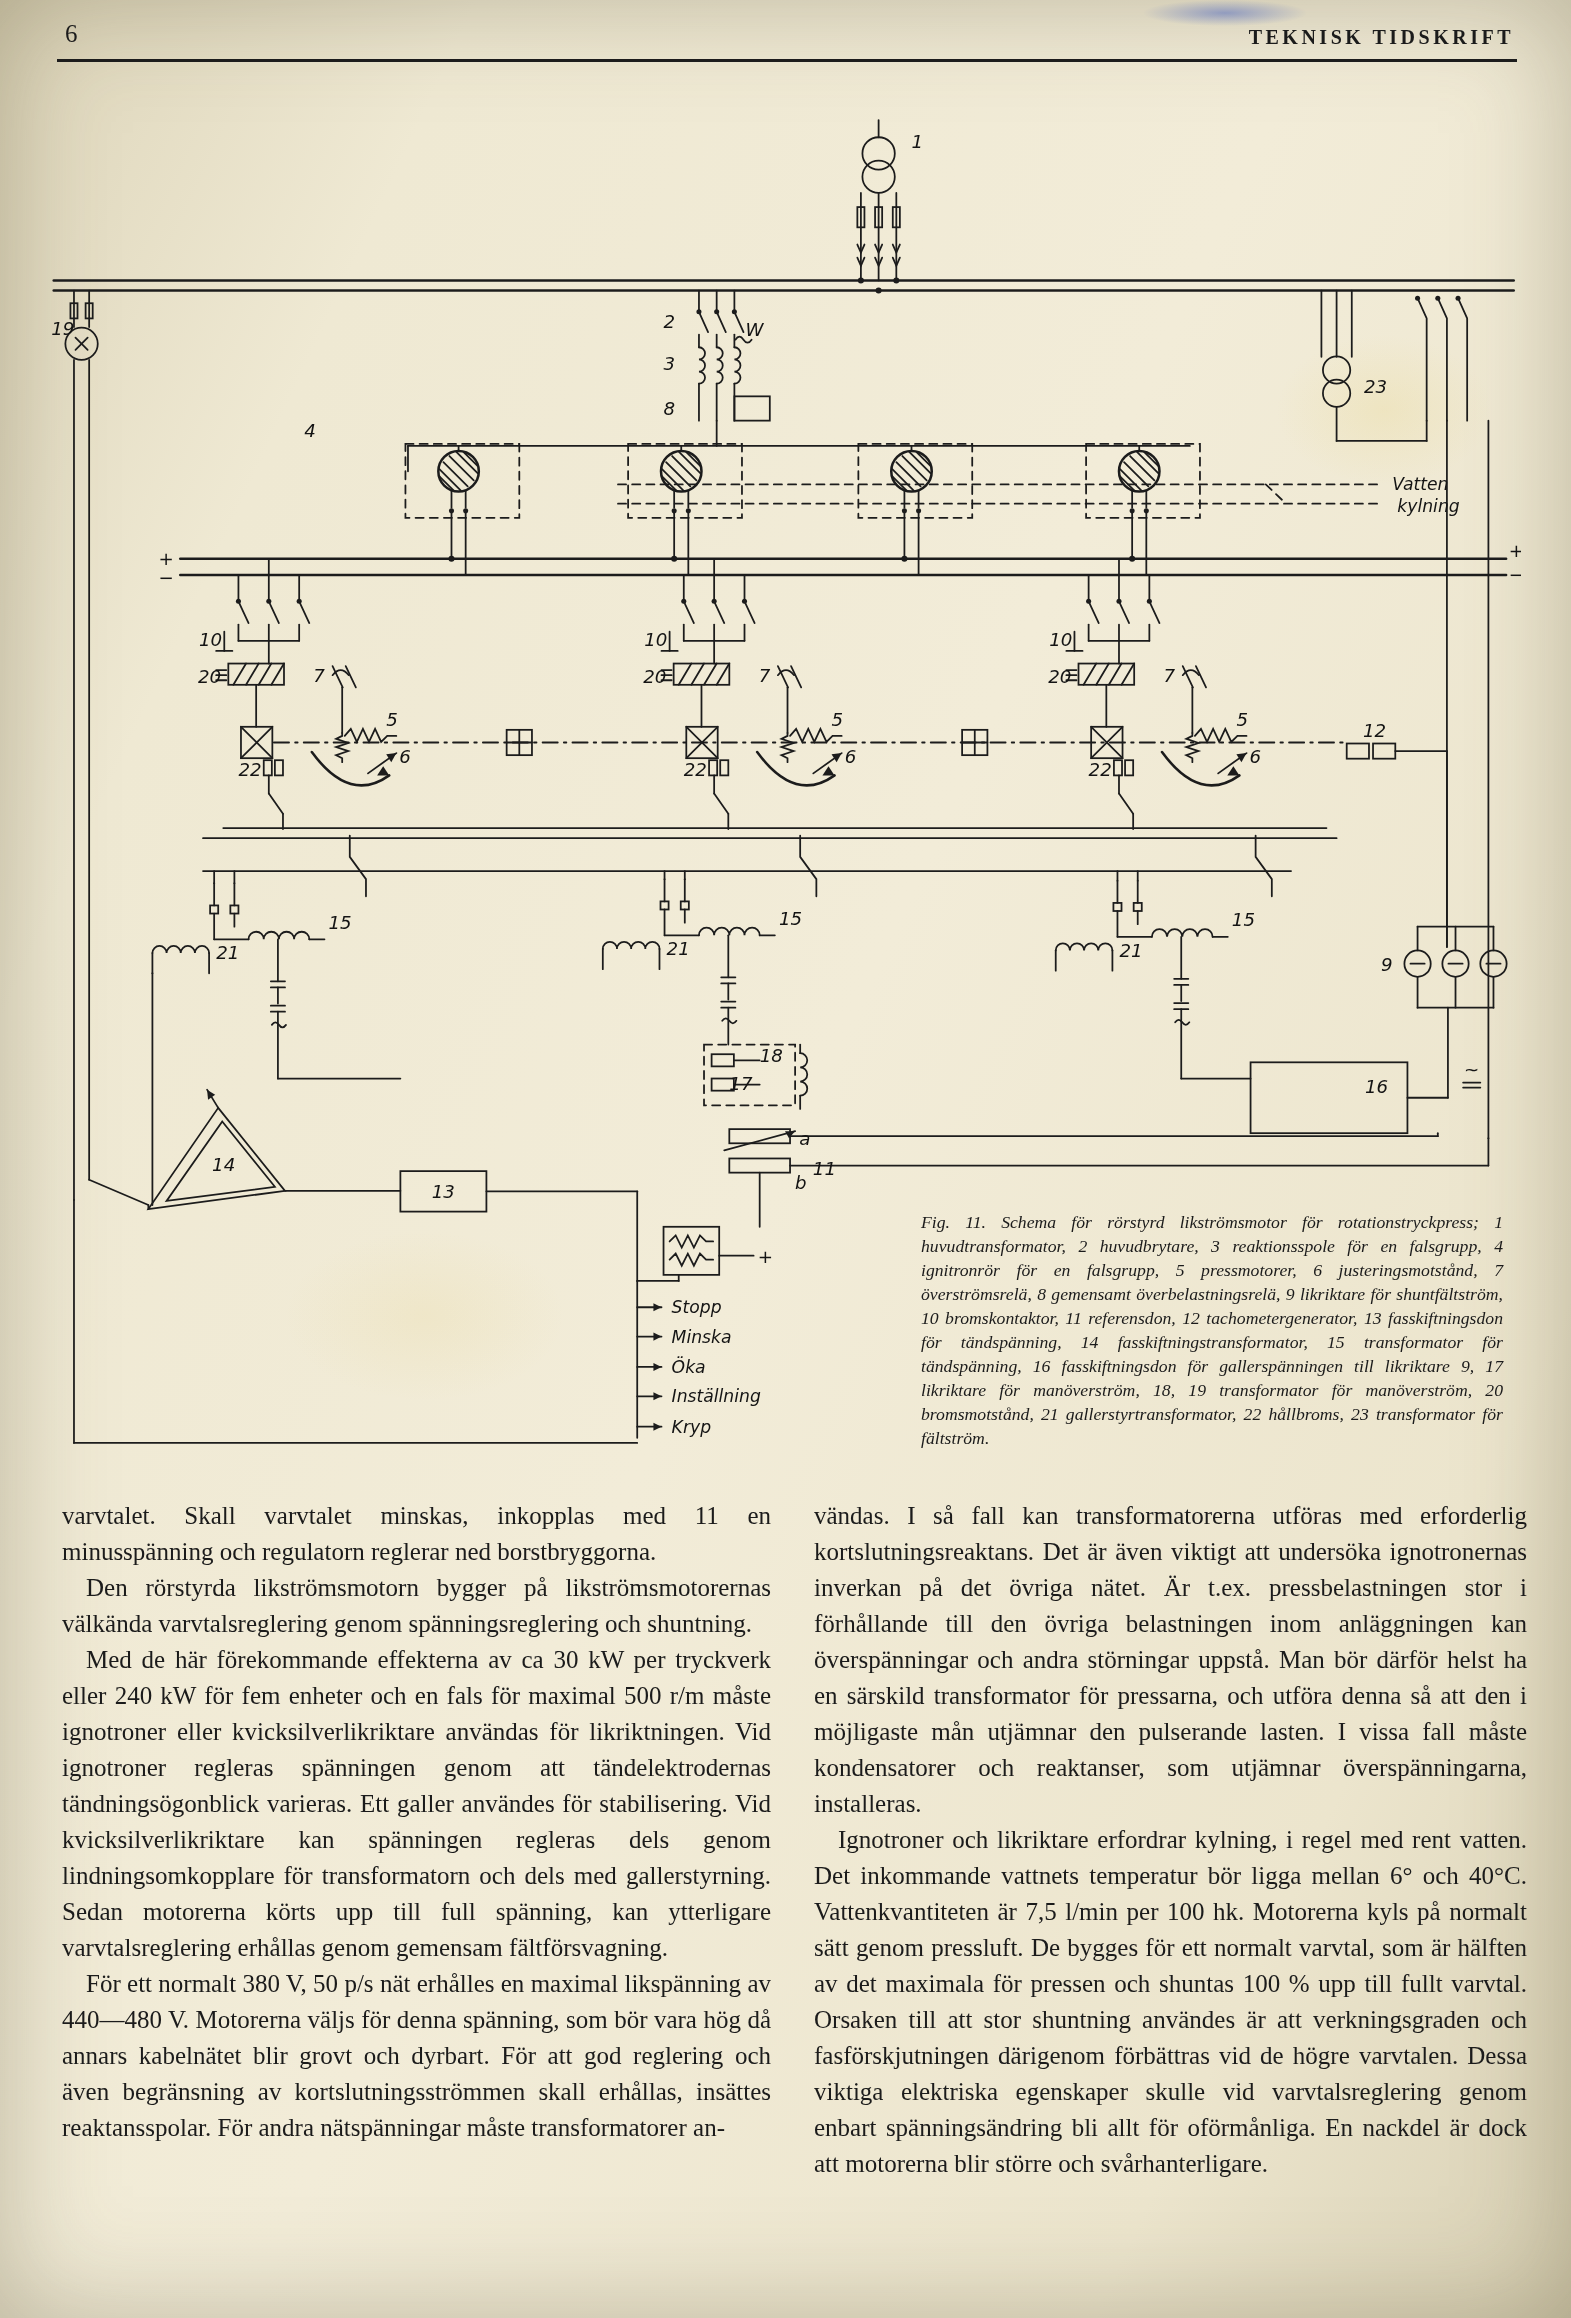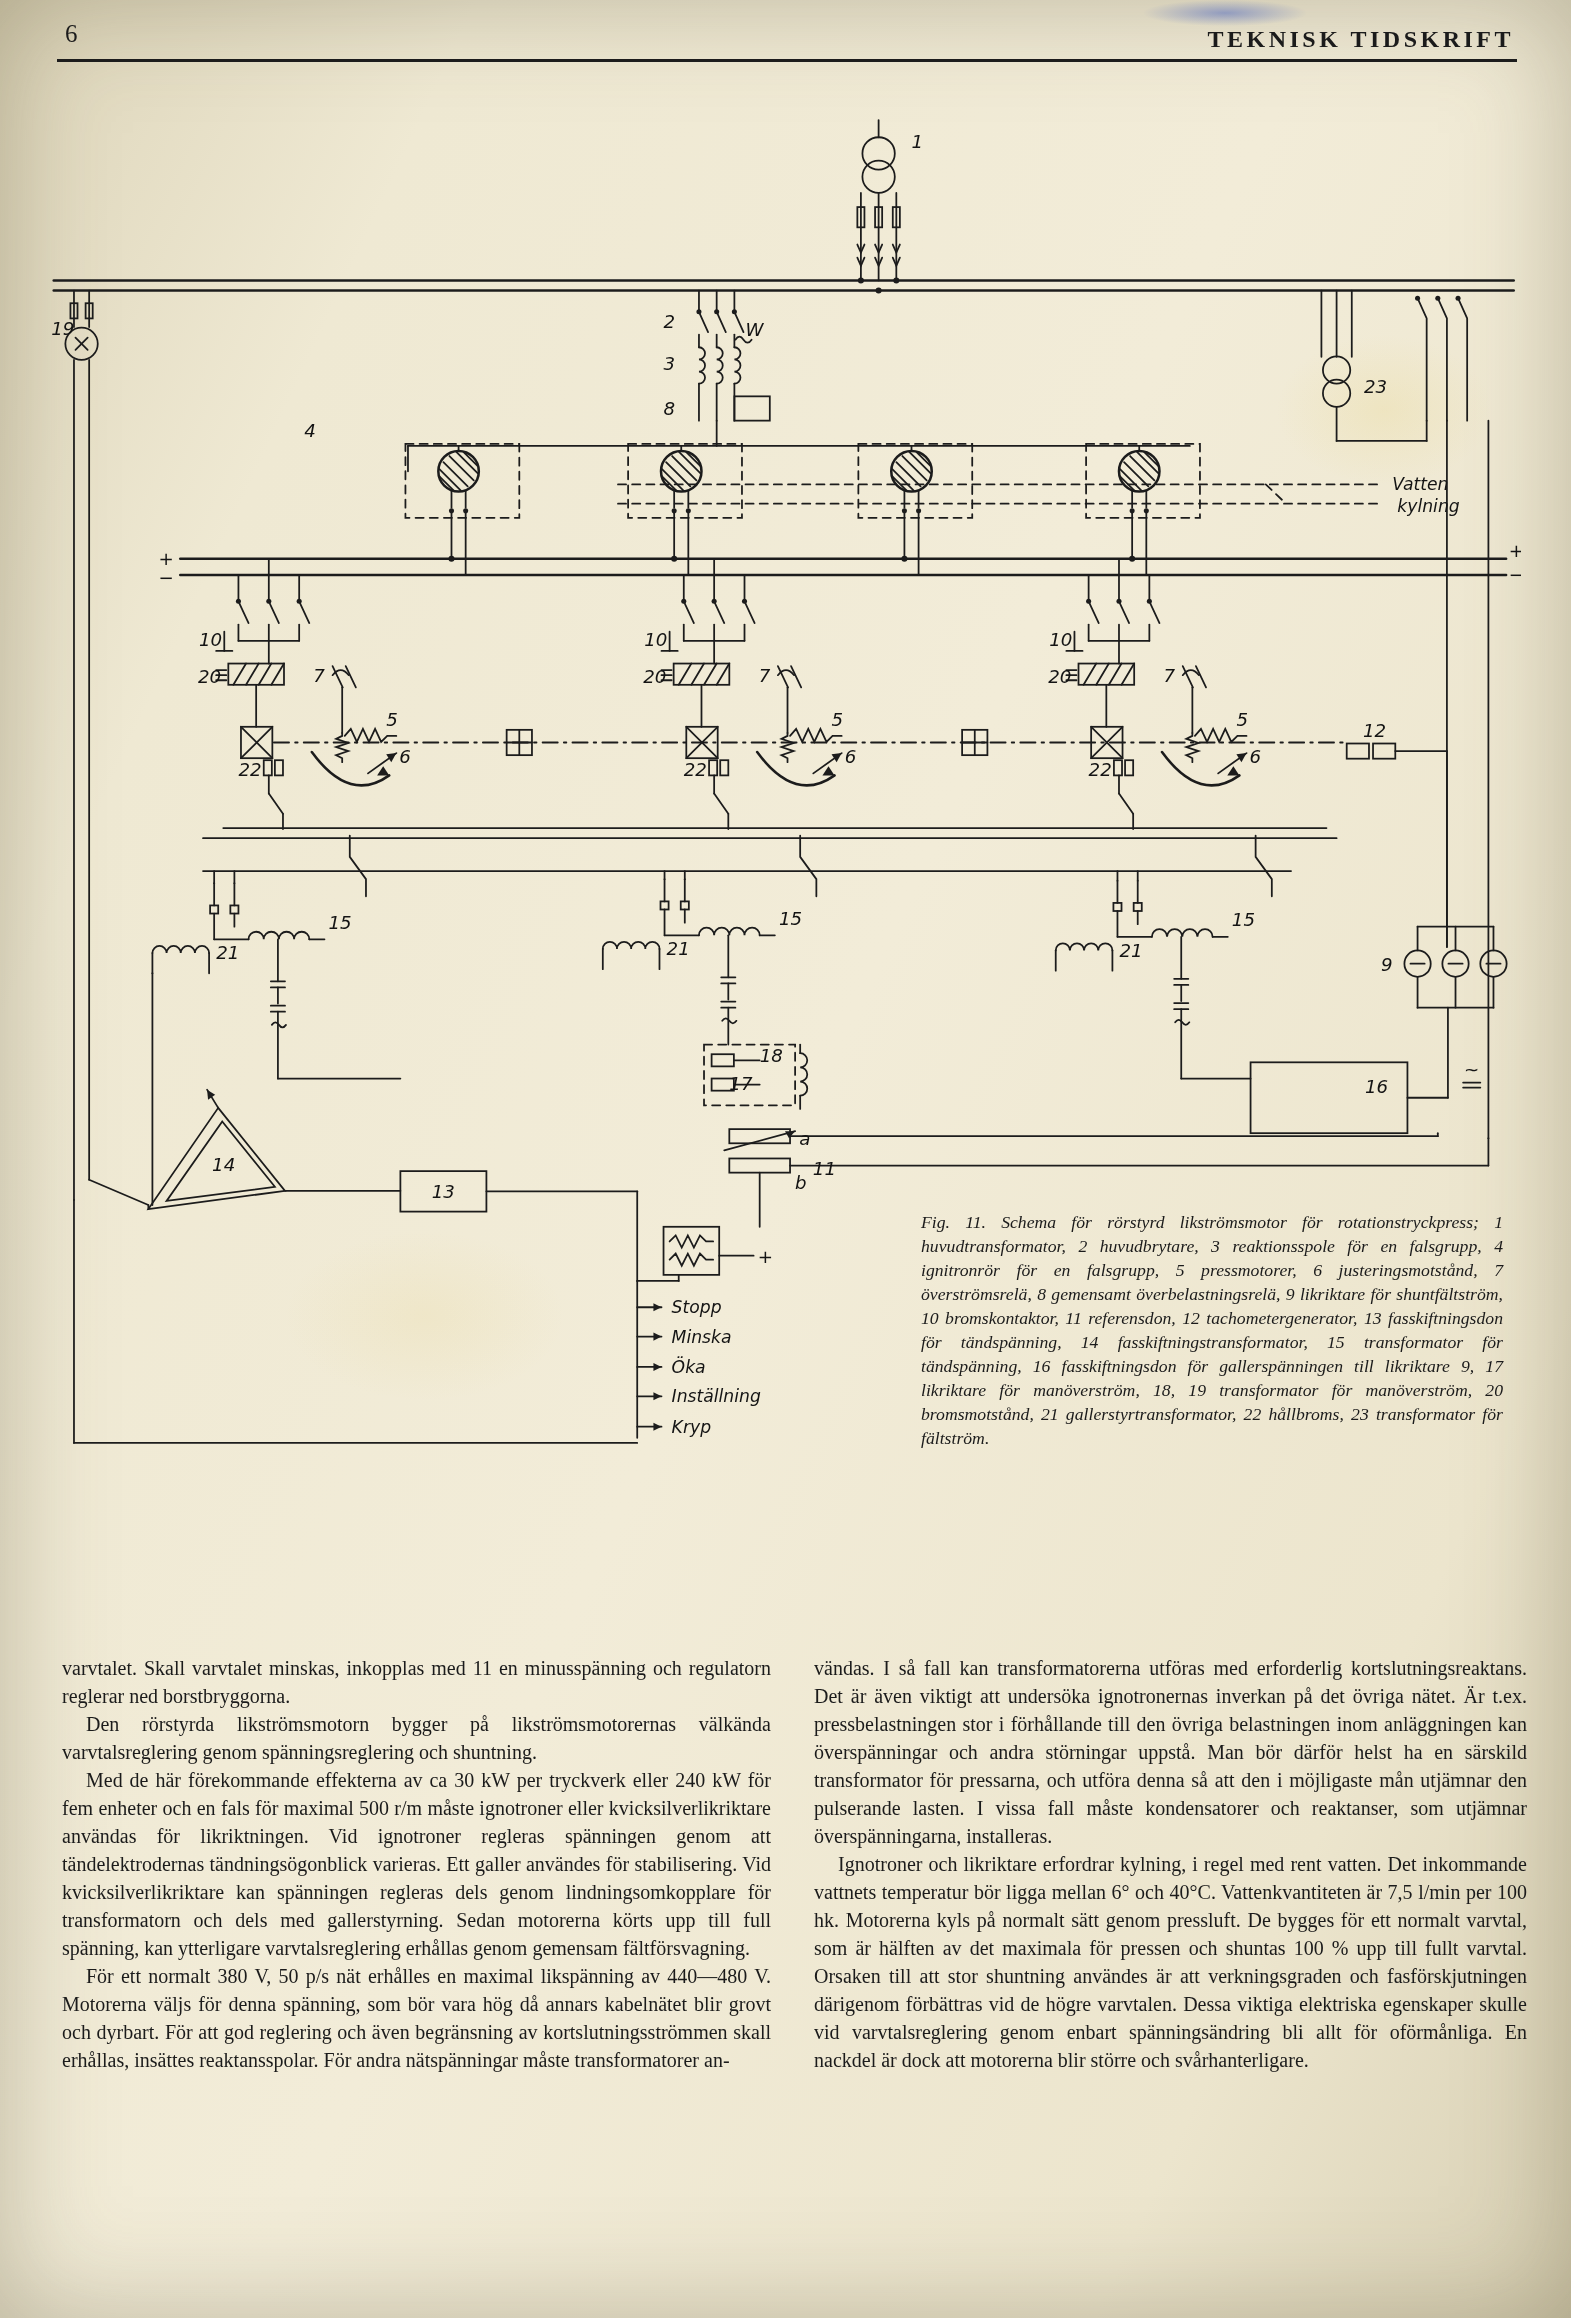--- a/index.html
+++ b/index.html
@@ -4,27 +4,27 @@
 <style>
   html,body{margin:0;padding:0;}
   body{
     width:1571px;height:2319px;position:relative;overflow:hidden;
     background:linear-gradient(115deg,#ddd5ba 0%,#efe9d3 18%,#f2ecd8 50%,#ece5cd 82%,#d8d0b4 100%);
     font-family:"Liberation Serif", serif;color:#1b1b1b;
   }
   .vignette{position:absolute;inset:0;box-shadow:inset 0 0 111px rgba(90,80,50,.35);pointer-events:none;}
   .artifact{position:absolute;pointer-events:none;}
   .hdr-num{position:absolute;left:65px;top:20px;font-size:25px;}
-  .hdr-title{position:absolute;right:57px;top:26px;font-size:24px;font-weight:bold;letter-spacing:3.5px;}
+  .hdr-title{position:absolute;right:57px;top:26px;font-size:20px;font-weight:bold;letter-spacing:3.5px;}
   .hdr-rule{position:absolute;left:57px;top:59px;width:1460px;height:2.5px;background:#1c1c1c;}
   .caption{
     position:absolute;left:921px;top:1210px;width:582px;
     font-style:italic;font-size:17.7px;line-height:24px;text-align:justify;
   }
-  .col{position:absolute;top:1654px;font-size:20px;line-height:28px;text-align:justify;}
+  .col{position:absolute;top:1498px;font-size:25px;line-height:36px;text-align:justify;}
   .col.left{left:62px;width:709px;}
   .col.right{left:814px;width:713px;}
   .col p{margin:0;}
   .col p.indent{text-indent:24px;}
   
   svg .ln line, svg .ln path, svg .ln polyline, svg .ln rect, svg .ln circle{
     stroke:#1c1c1c;stroke-width:3.5;fill:none;stroke-linecap:round;
   }
   svg .thick{stroke-width:5 !important;}
   svg .nod{fill:#1c1c1c !important;stroke:none !important;}

